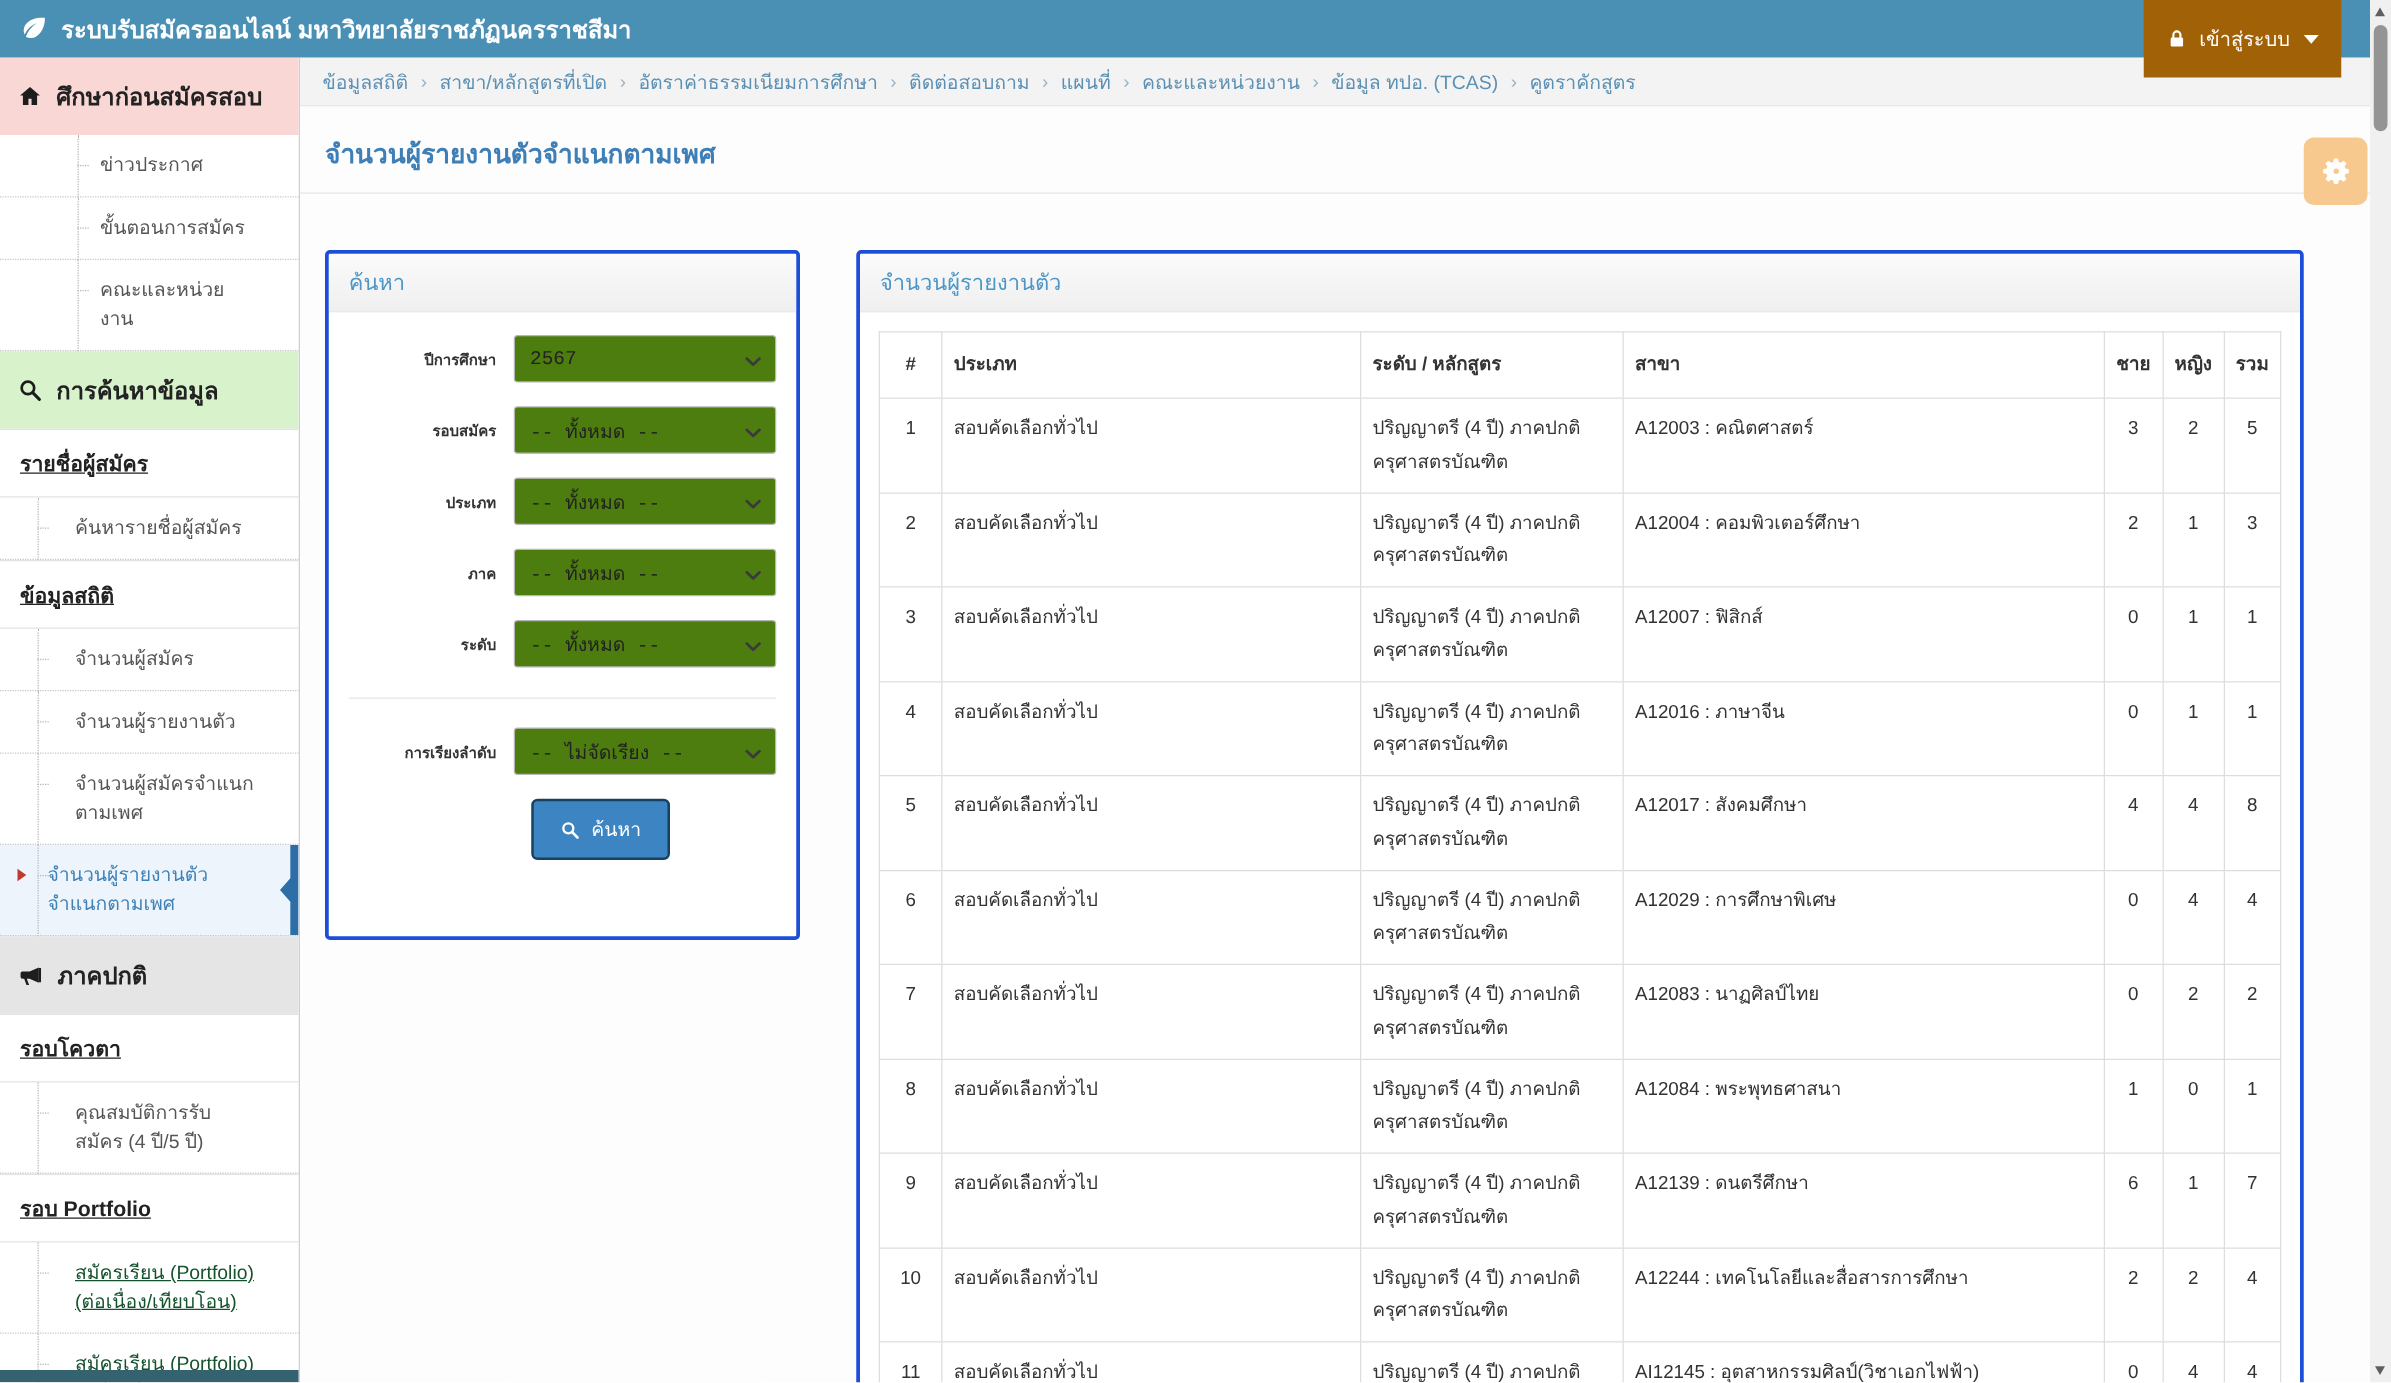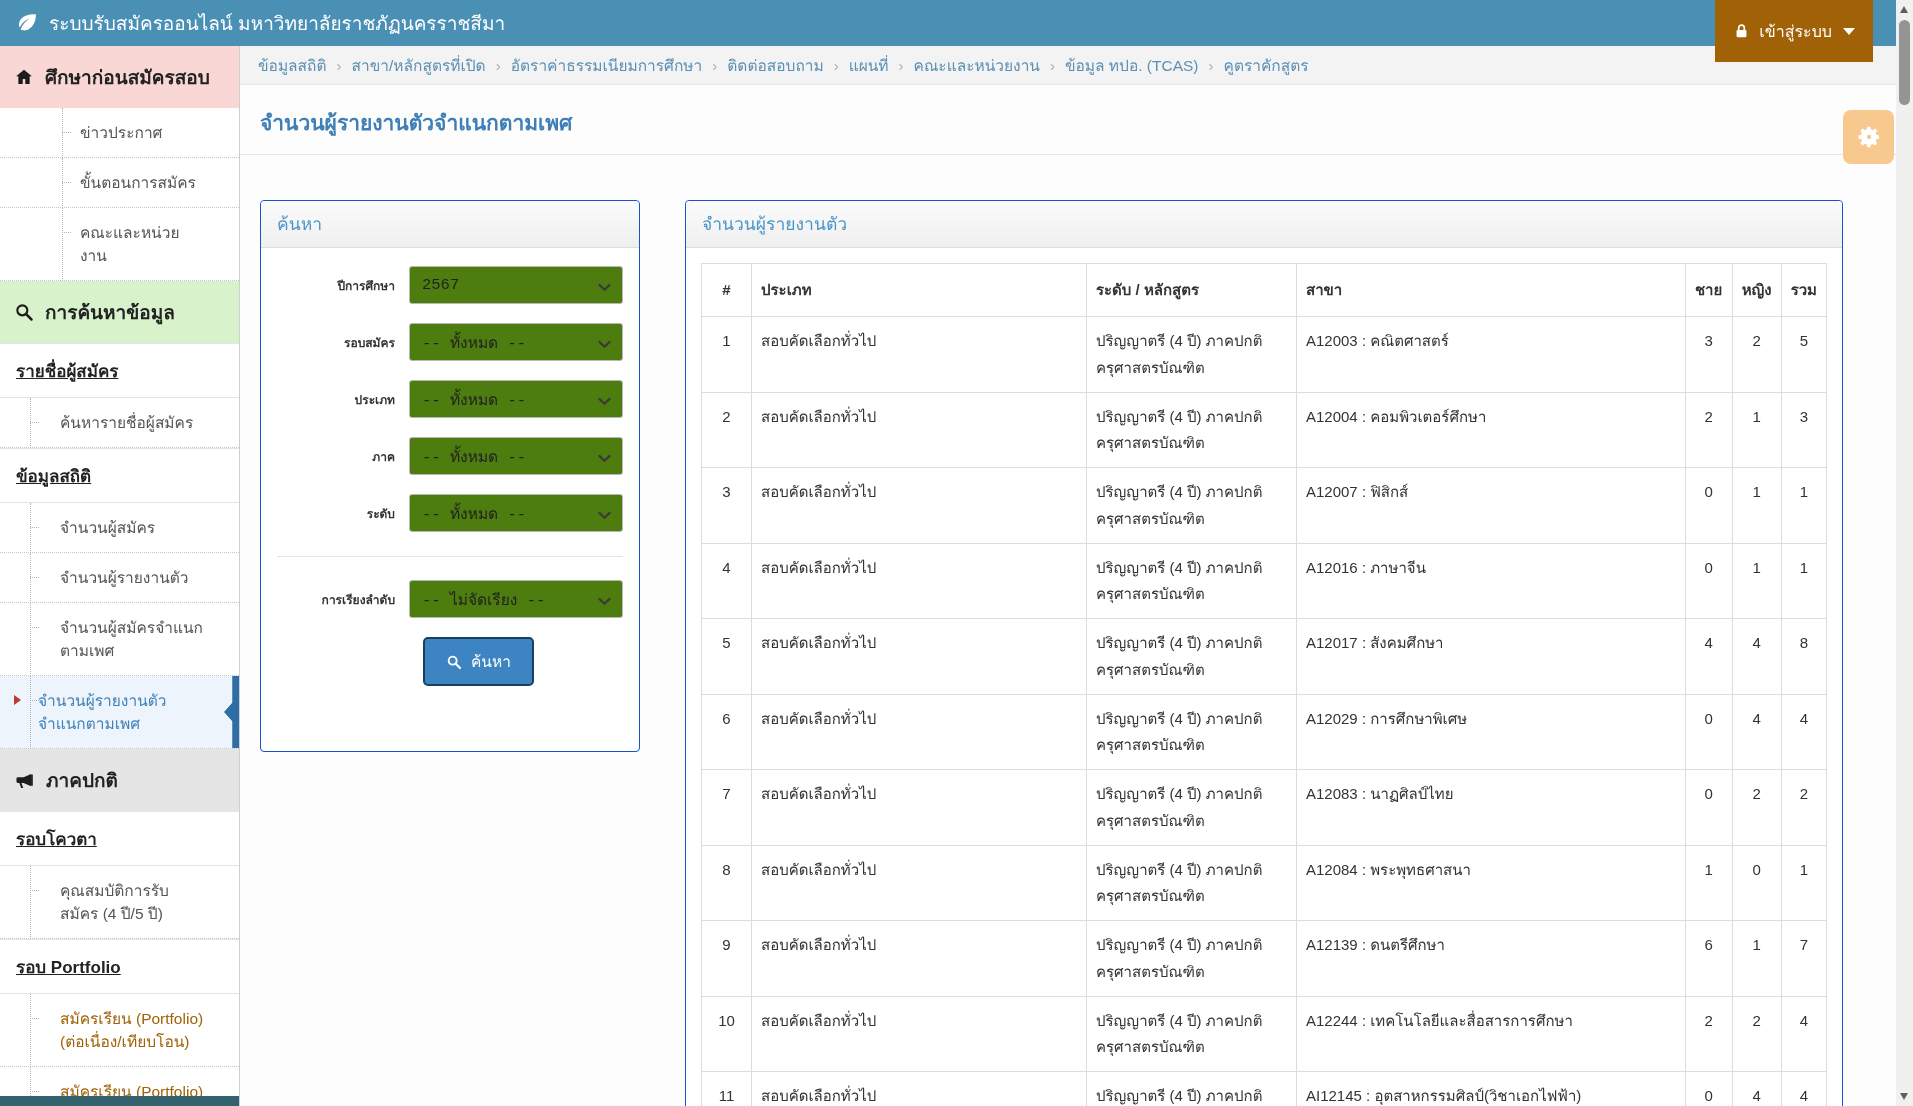--- a/index.html
+++ b/index.html
@@ -8,21 +8,21 @@
     font-family: "Liberation Sans", "DejaVu Sans", sans-serif;
     background: #fff; color: #333; position: relative;
   }
   .icon svg { display: block; }
 
   
   .navbar {
     position: absolute; top: 0; left: 0; right: 17px; height: 46px;
     background: #4a90b5; color: #fff; display: flex; align-items: center; z-index: 5;
   }
-  .brand { display: flex; align-items: center; gap: 10px; padding-left: 15px; font-size: 19px; font-weight: 400; }
+  .brand { display: flex; align-items: center; gap: 10px; padding-left: 15px; font-size: 19px; font-weight: 700; }
   .brand .icon { color: #fff; }
   .login-btn {
     position: absolute; right: 23px; top: 0; height: 62px; background: #a16207;
     display: flex; align-items: center; gap: 9px; padding: 0 18px; font-size: 16px; cursor: pointer;
   }
   .caret-down { width: 0; height: 0; border-left: 6px solid transparent; border-right: 6px solid transparent; border-top: 7px solid #fff; margin-left: 2px; }
 
   
   .scrollbar { position: absolute; top: 0; right: 0; width: 17px; height: 1106px; background: #f0f0f0; z-index: 20; }
   .sb-up { position: absolute; top: 6px; left: 4px; width: 0; height: 0; border-left: 4.5px solid transparent; border-right: 4.5px solid transparent; border-bottom: 7px solid #5f5f5f; }
@@ -44,21 +44,21 @@
   .side-group-label { font-size: 17px; font-weight: 700; color: #222; text-decoration: underline; cursor: pointer; }
 
   .side-item { position: relative; padding: 13px 34px 13px 46px; font-size: 15.5px; color: #555;
                line-height: 23px; border-bottom: 1px dotted #c6c6c6; cursor: pointer; }
   .side-item::before { content: ''; position: absolute; top: 0; bottom: -1px; border-left: 1px dotted #b5b5b5; }
   .side-item::after  { content: ''; position: absolute; top: 24px; width: 9px; border-top: 1px dotted #b5b5b5; }
   .side-item.indent1 { padding-left: 60px; }
   .side-item.indent1::before, .side-item.indent1::after { left: 30px; }
   .side-item.indent2 { padding-left: 80px; }
   .side-item.indent2::before, .side-item.indent2::after { left: 62px; }
-  .side-item.red { color: #a16207; }
+  .side-item.red { color: #14532d; text-decoration: underline; }
   .side-item.active { background: #eef4fb; color: #3e82b8; padding-left: 38px; }
   .tri { position: absolute; left: 14px; top: 19px; width: 0; height: 0;
          border-left: 7px solid #c0392b; border-top: 5px solid transparent; border-bottom: 5px solid transparent; }
   .edge-marker { position: absolute; right: 0; top: 0; bottom: 0; width: 15px; background: #2d6ea6;
                  clip-path: polygon(55% 0,100% 0,100% 100%,55% 100%,55% 63%,0% 50%,55% 37%); }
   .side-bottom-strip { position: absolute; left: 0; bottom: 0; width: 239px; height: 10px; background: #35626f; }
 
   
   .main { position: absolute; top: 46px; left: 240px; right: 17px; bottom: 0; background: #fdfdfd; overflow: hidden; }
   .breadcrumb { height: 39px; background: #f3f3f3; border-bottom: 1px solid #e8e8e8;
@@ -67,21 +67,21 @@
   .crumb-sep { color: #9ab2c2; font-size: 15px; }
 
   .title-row { padding: 21px 0 15px 20px; }
   .page-title { color: #3e7fb7; font-size: 21px; font-weight: 700; }
   .title-rule { border-top: 1px solid #e6e6e6; }
 
   .gear-btn { position: absolute; top: 64px; right: 2px; width: 51px; height: 54px; background: #f8c98e;
               border: none; border-radius: 8px; display: flex; align-items: center; justify-content: center;
               cursor: pointer; z-index: 6; color: #fff; }
 
-  .panel { position: absolute; background: #fff; border: 1px solid #1d4ed8; border-radius: 4px; }
+  .panel { position: absolute; background: #fff; border: 3px solid #1d4ed8; border-radius: 4px; }
   .panel-header { height: 47px; display: flex; align-items: center; padding-left: 16px;
                   font-size: 17.5px; color: #4a96c8;
                   background: linear-gradient(#fbfbfb, #efefef); border-bottom: 1px solid #ddd;
                   border-radius: 4px 4px 0 0; }
 
   .search-panel { left: 20px; top: 154px; width: 380px; height: 552px; }
   .search-body { padding: 18px 16px; }
   .field-row { display: flex; align-items: center; margin-bottom: 19px; }
   .field-label { width: 132px; text-align: right; padding-right: 14px; font-weight: 700; font-size: 12px; color: #333; flex: none; }
   .sel { position: relative; flex: 1; height: 38px; border: 1px solid #b7b7b7; border-radius: 3px;

